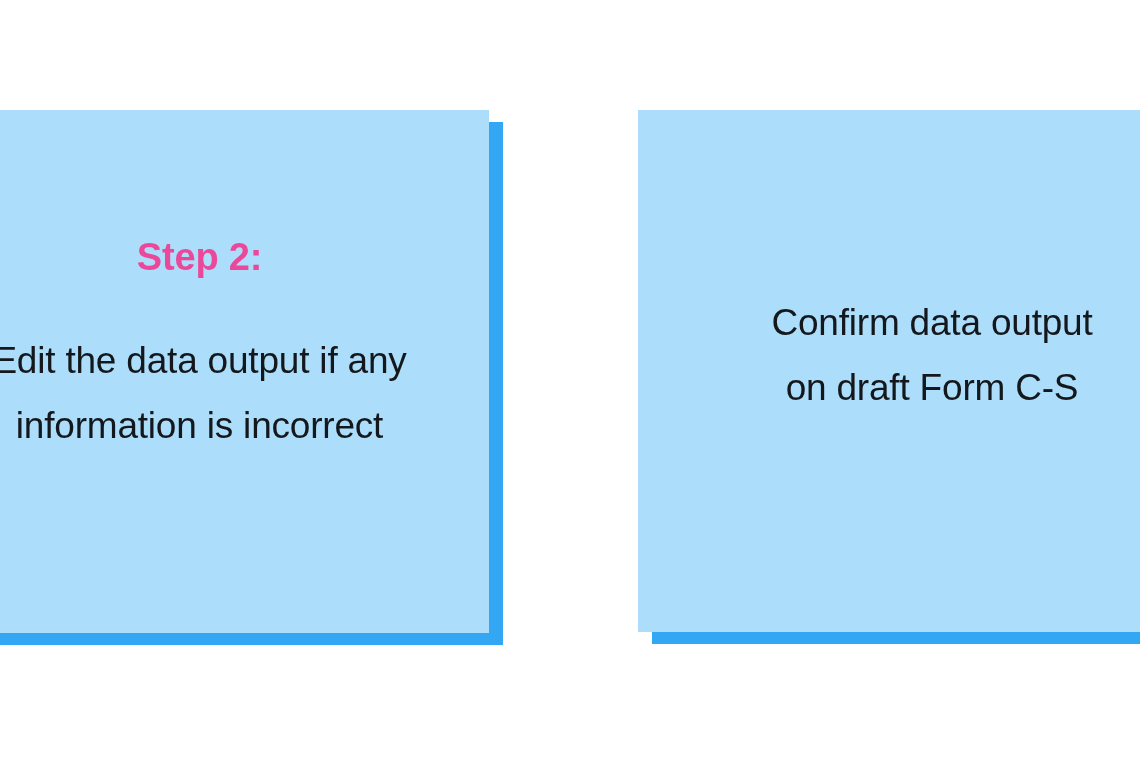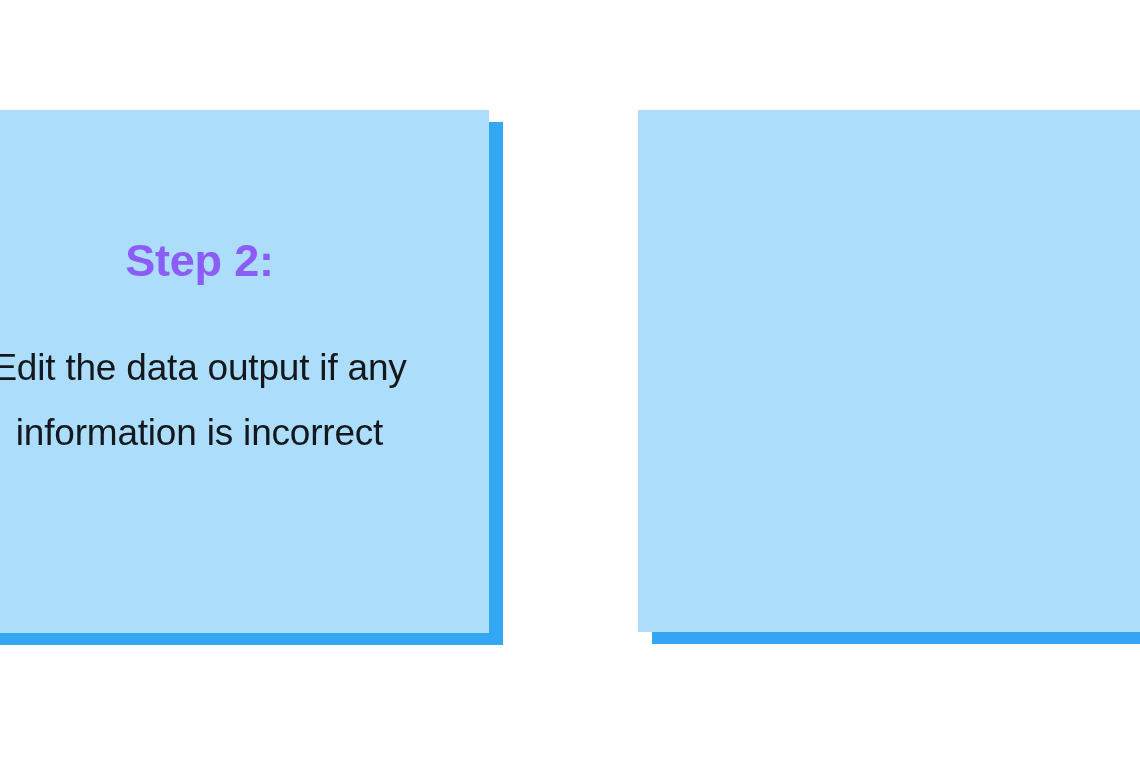--- a/index.html
+++ b/index.html
@@ -38,23 +38,23 @@
     position: absolute;
     inset: 0;
     z-index: 3;
     display: flex;
     flex-direction: column;
     align-items: center;
     box-sizing: border-box;
   }
 
   .card-title {
-    font-size: 45px;
+    font-size: 38px;
     font-weight: bold;
-    color: #8b5cf6;
+    color: #ec4899;
     letter-spacing: -0.2px;
     line-height: 1;
     white-space: nowrap;
   }
   .card-text {
     font-size: 37px;
     font-weight: normal;
     color: #14181c;
     line-height: 65px;
     text-align: center;
@@ -114,16 +114,17 @@
     <div class="card-body">
       <div class="card-title">Step 2:</div>
       <div class="card-text">Edit the data output if any information is incorrect</div>
     </div>
   </div>
 
   <div class="card-wrap" id="card-step-3">
     <div class="card-shadow"></div>
     <div class="card-face"></div>
     <div class="card-body">
+      <div class="card-text">Confirm data output on draft Form C-S</div>
     </div>
   </div>
 
 </div>
 
 </body></html>

